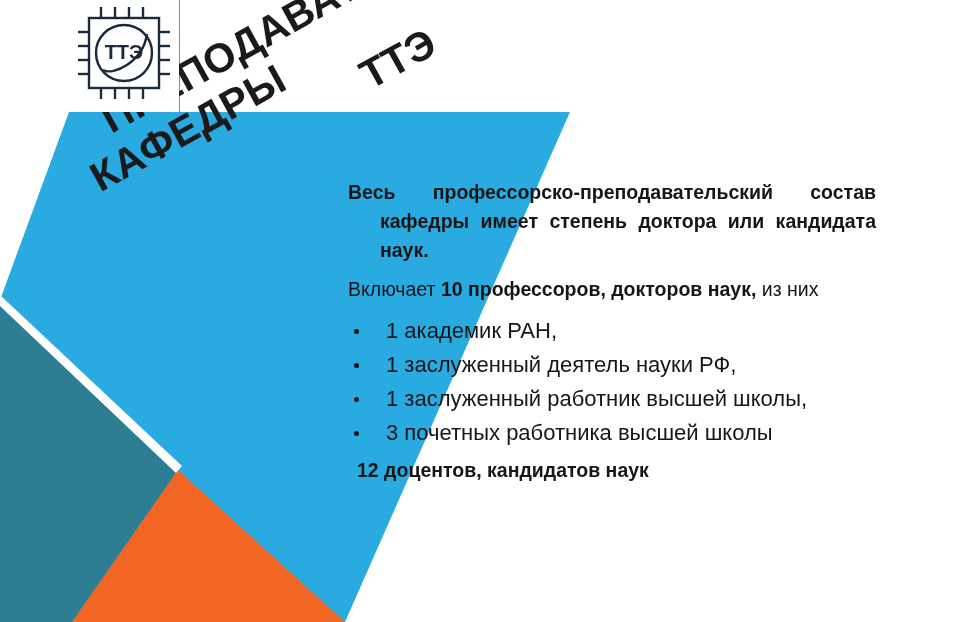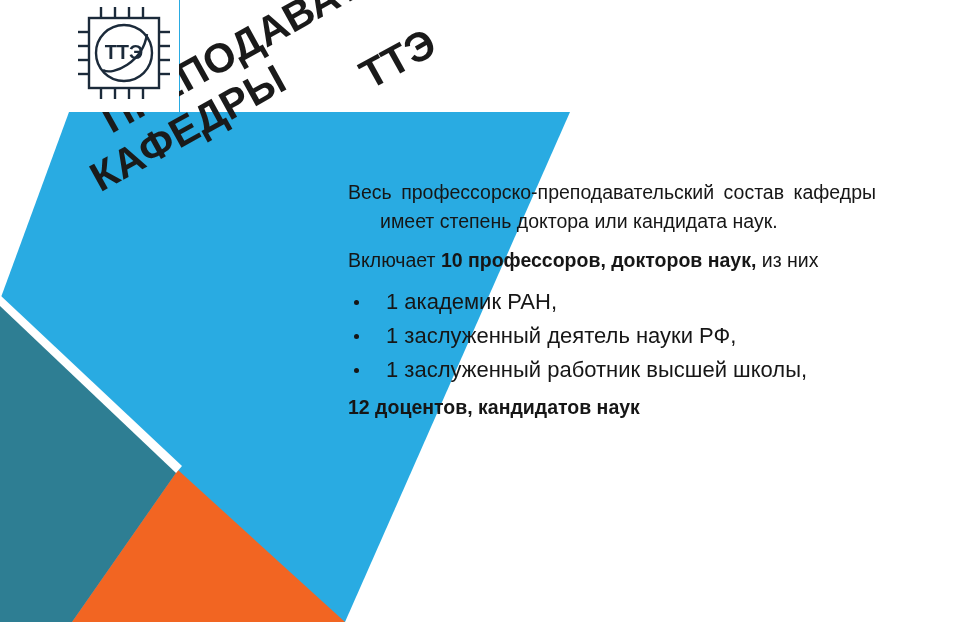--- a/index.html
+++ b/index.html
@@ -79,20 +79,21 @@
   .para {
     font-size: 19.5px;
     line-height: 29px;
     text-align: justify;
     text-justify: inter-word;
     margin: 0 0 10px 0;
   }
   .para.hang {
     padding-left: 32px;
     text-indent: -32px;
+    font-weight: bold;
   }
   .para b { font-weight: bold; }
 
   ul.bullets {
     list-style: none;
     margin: 2px 0 6px 0;
     padding: 0;
   }
   ul.bullets li {
     position: relative;
@@ -107,21 +108,21 @@
     top: 15px;
     width: 5px;
     height: 5px;
     background: #161616;
     border-radius: 50%;
   }
   .bold-line {
     font-size: 19.5px;
     line-height: 29px;
     font-weight: bold;
-    margin: 6px 0 10px 0;
+    margin: 6px 0 10px 9px;
   }
   .last-para {
     font-size: 19.5px;
     line-height: 29px;
     text-align: justify;
     margin: 0;
   }
 </style>
 </head>
 <body>
@@ -190,19 +191,20 @@
     </p>
 
     <p class="para">
       <span>Включает </span><b>10 профессоров, докторов наук,</b><span> из них</span>
     </p>
 
     <ul class="bullets">
       <li><span>1 академик РАН,</span></li>
       <li><span>1 заслуженный деятель науки РФ,</span></li>
       <li><span>1 заслуженный работник высшей школы,</span></li>
+      <li><span>3 почетных работника высшей школы</span></li>
     </ul>
 
     <div class="bold-line">12 доцентов, кандидатов наук</div>
 
 
   </div>
 </div>
 
 </body></html>

